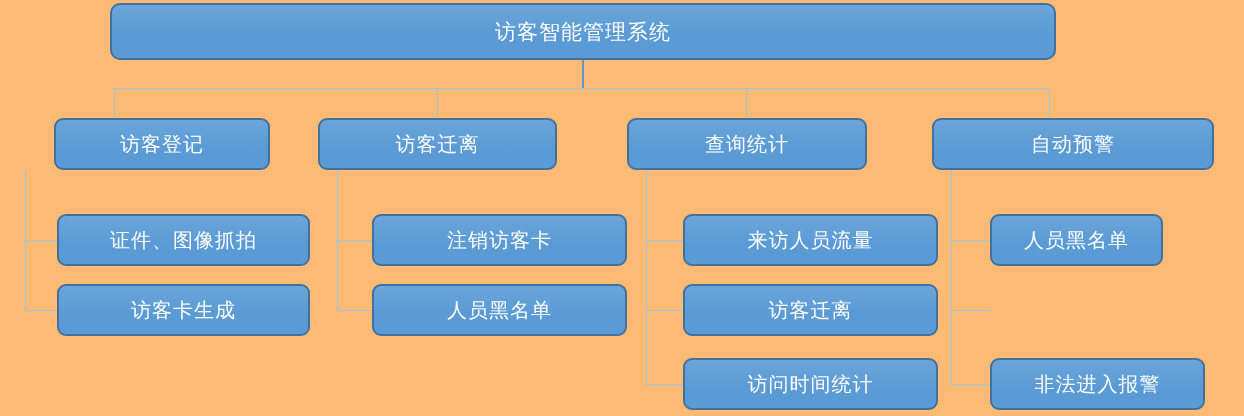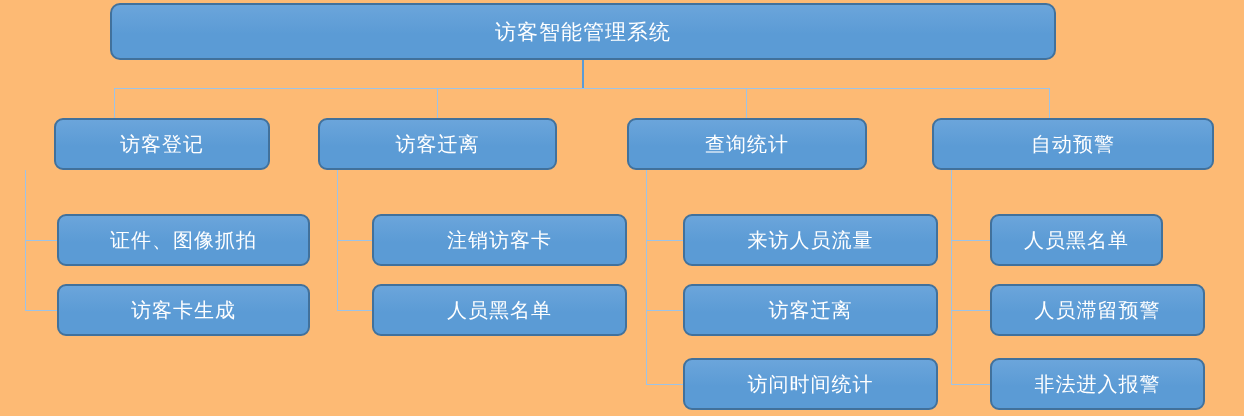--- a/index.html
+++ b/index.html
@@ -78,16 +78,15 @@
   <div class="box child" style="left:683px; top:214px; width:255px;">来访人员流量</div>
   <div class="box child" style="left:683px; top:284px; width:255px;">访客迁离</div>
   <div class="box child" style="left:683px; top:358px; width:255px;">访问时间统计</div>
 
   <div class="vline" style="left:951px; top:170px; height:214px;"></div>
   <div class="hline" style="left:951px; top:240px; width:39px;"></div>
   <div class="hline" style="left:951px; top:310px; width:39px;"></div>
   <div class="hline" style="left:951px; top:384px; width:39px;"></div>
 
   <div class="box child" style="left:990px; top:214px; width:173px;">人员黑名单</div>
-  <div class="box child" style="left:990px; top:284px; width:215px;">人员滞留预警</div>
   <div class="box child" style="left:990px; top:358px; width:215px;">非法进入报警</div>
 
 </div>
 
 </body></html>

